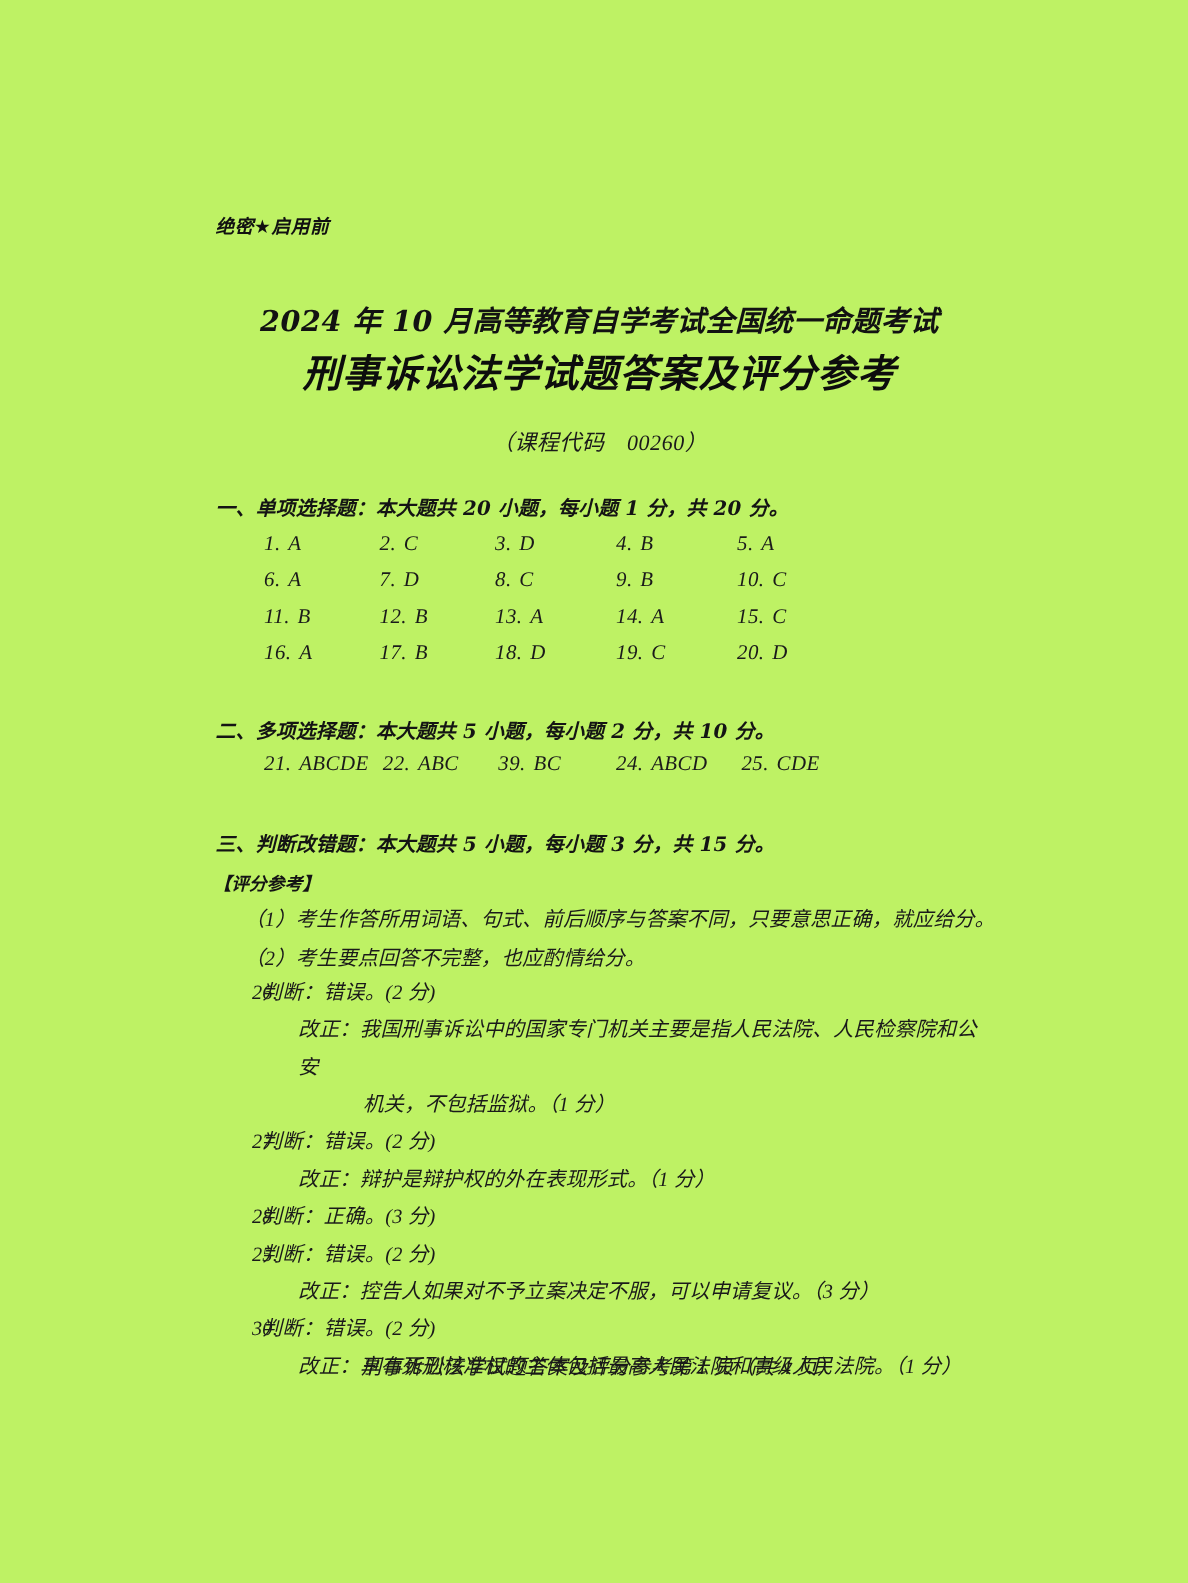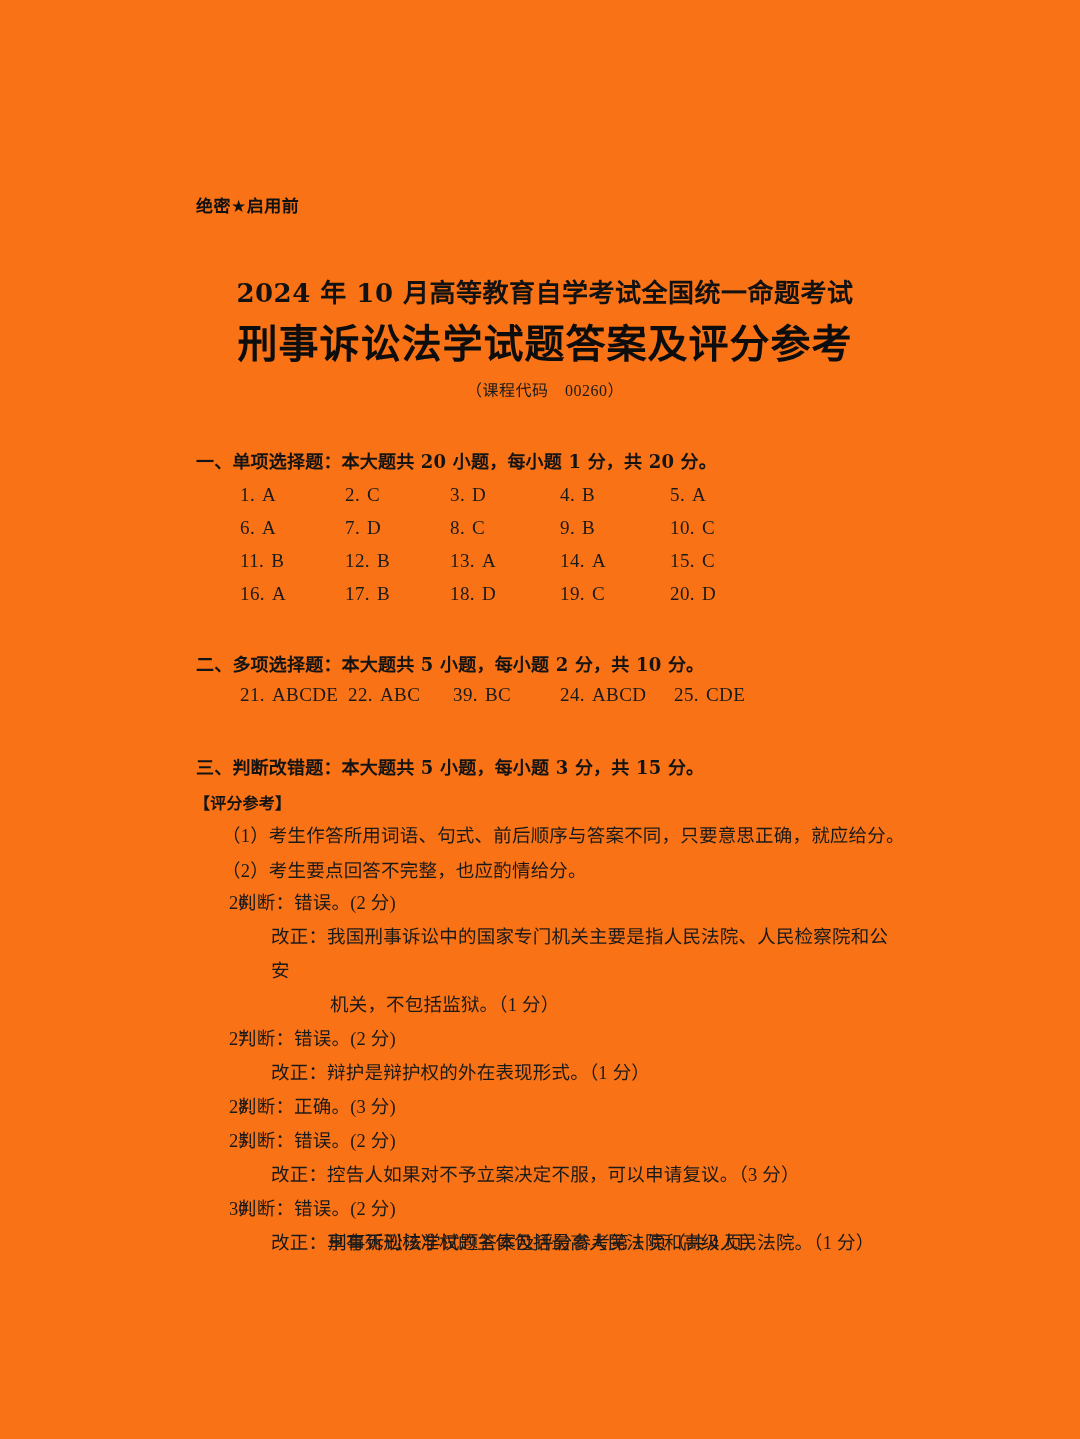--- a/index.html
+++ b/index.html
@@ -14,22 +14,23 @@
     position: relative;
     font-family: "Liberation Serif", "DejaVu Serif", serif;
     color: #1a1a1a;
     -webkit-font-smoothing: antialiased;
   }
   .page {
     position: absolute;
     left: 0; top: 0;
     width: 1080px;
     height: 1439px;
-    background: #f97316;
+    background: #bef264;
     overflow: hidden;
+    font-style: italic;
   }
 
   
   .secret-line {
     position: absolute;
     left: 196px;
     top: 192px;
     font-family: "DejaVu Sans", "Liberation Sans", sans-serif;
     font-size: 17px;
     font-weight: 700;
@@ -51,34 +52,34 @@
     font-size: 26px;
     font-weight: 700;
     letter-spacing: 0.5px;
     line-height: 1.32;
     color: #121212;
     white-space: nowrap;
     margin-top: 28px;
   }
   .title-sub {
     font-family: "DejaVu Serif", "Liberation Serif", serif;
-    font-size: 40px;
+    font-size: 35px;
     font-weight: 700;
     letter-spacing: 1px;
     line-height: 1.42;
     margin-top: 6px;
     color: #0d0d0d;
     white-space: nowrap;
   }
   .course-code {
     font-family: "Liberation Serif", "DejaVu Serif", serif;
-    font-size: 16px;
+    font-size: 20px;
     font-weight: 400;
     letter-spacing: 0.5px;
-    margin-top: 4px;
+    margin-top: 20px;
     color: #1a1a1a;
     white-space: nowrap;
   }
 
   
   .section-heading {
     position: absolute;
     left: 196px;
     font-family: "DejaVu Serif", "Liberation Serif", serif;
     font-size: 18px;

